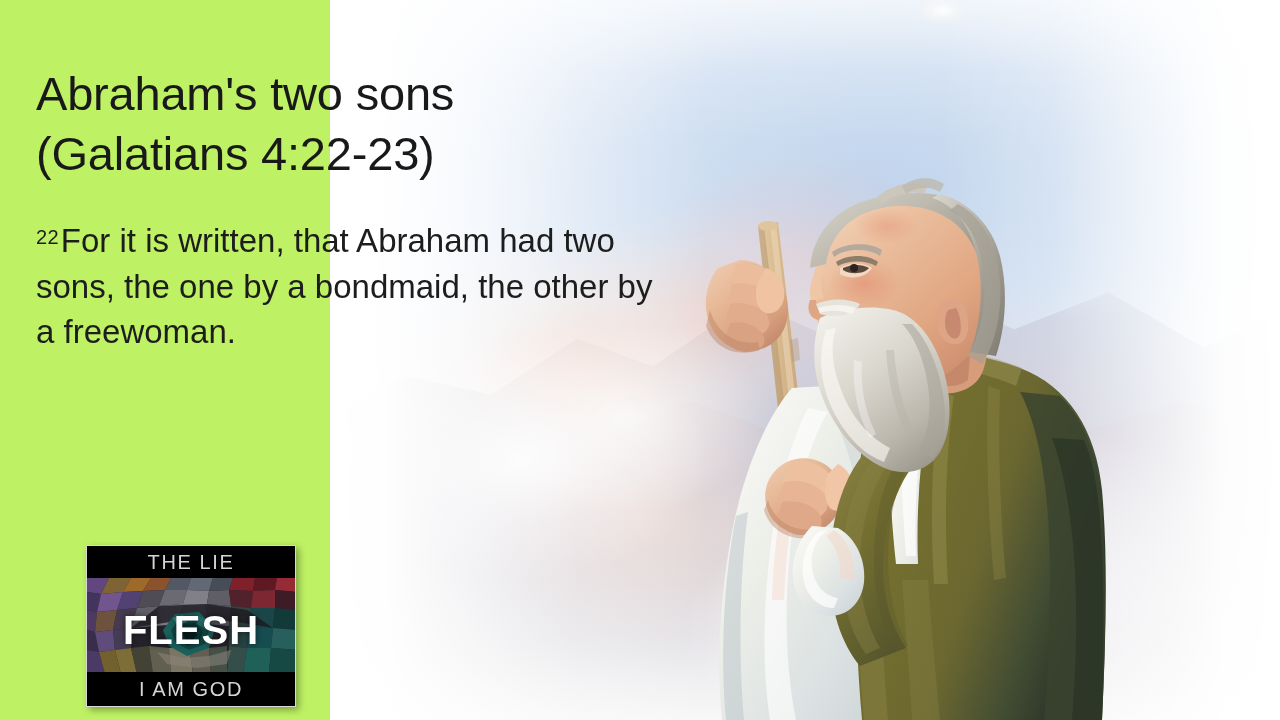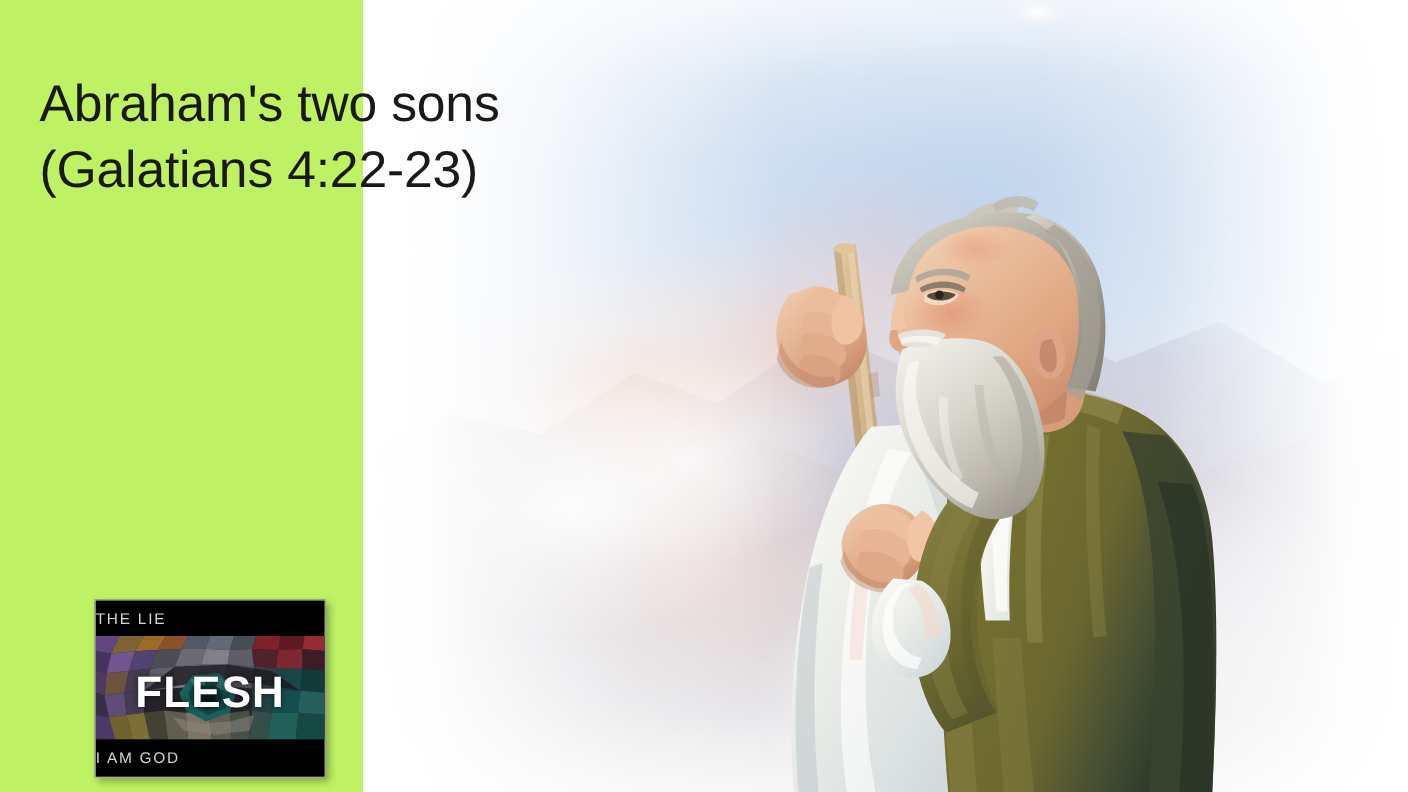--- a/index.html
+++ b/index.html
@@ -184,22 +184,23 @@
     overflow: hidden;
     z-index: 8;
     display: flex;
     flex-direction: column;
   }
   .card-band {
     background: #000000;
     color: #d5d5d5;
     font-family: "Liberation Sans Narrow", "Liberation Sans", sans-serif;
     font-stretch: condensed;
-    font-size: 14px;
+    font-size: 20px;
     letter-spacing: 1.6px;
+    text-align: center;
     line-height: 32px;
     height: 32px;
     flex: 0 0 auto;
   }
   .card-band.bottom { line-height: 34px; height: 34px; }
   .card-eye {
     position: relative;
     flex: 1 1 auto;
     overflow: hidden;
     background: #1b1b22;
@@ -451,20 +452,21 @@
         <path d="M214 200 C212 228 218 256 230 278 L236 274 C226 254 220 228 222 202 Z" fill="#ffffff" opacity="0.35"></path>
         <path d="M246 190 C248 220 254 250 266 272 L272 266 C262 246 256 218 254 190 Z" fill="#b5b1a7" opacity="0.4"></path>
       </g>
     </svg>
   </div>
 
   <div class="text-col">
     <h1 class="slide-title">Abraham's two sons
 (Galatians 4:22-23)</h1>
 
+    <p class="verse" id="verse-22"><span class="vnum">22</span><span>For it is written, that Abraham had two sons, the one by a bondmaid, the other by a freewoman.</span></p>
 
   </div>
 
   <div class="flesh-card">
     <div class="card-band top">THE LIE</div>
 
     <div class="card-eye">
       <svg width="210" height="96" viewBox="0 0 210 96" preserveAspectRatio="none" xmlns="http://www.w3.org/2000/svg">
 
         <g>

